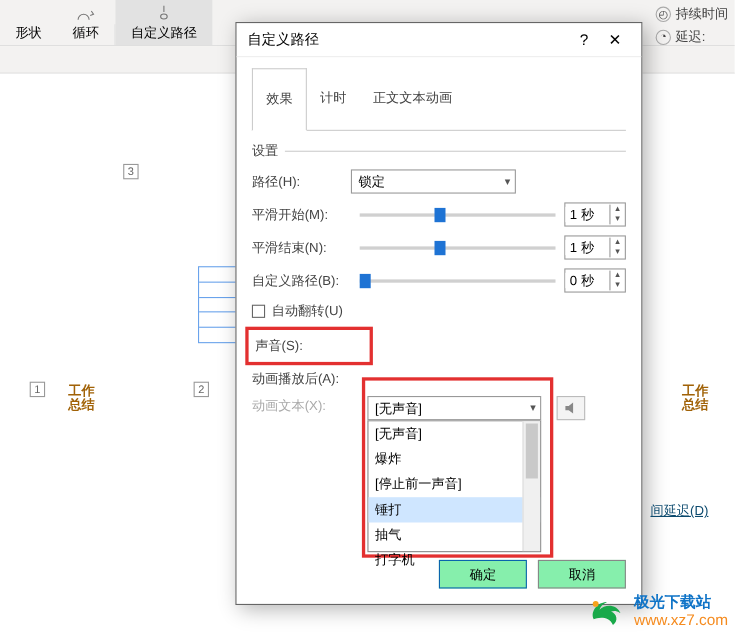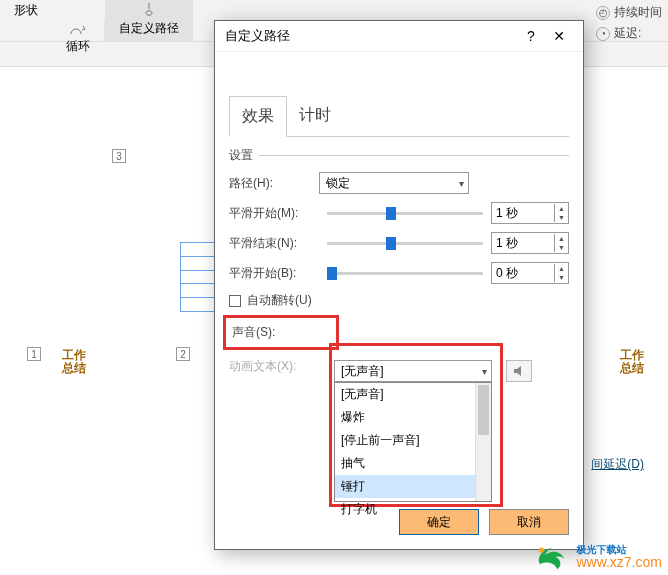--- a/index.html
+++ b/index.html
@@ -17,20 +17,21 @@
     width: 100%;
     height: 42px;
     background: #f3f2f1;
     display: flex;
     border-bottom: 1px solid #ddd;
   }
   .ribbon-item {
     display: flex;
     flex-direction: column;
     align-items: center;
+    justify-content: flex-end;
     padding: 2px 14px;
   }
   .ribbon-loop { border-right: 1px solid #e2e2e2; margin-top: 22px; }
   .ribbon-custom { background: #e2e2e2; }
   .ribbon-icon { width: 20px; height: 18px; display:flex; align-items:center; justify-content:center;}
   .ribbon-right {
     margin-left: auto;
     display: flex;
     flex-direction: column;
     padding: 4px 6px;
@@ -63,38 +64,38 @@
     background:#fff; border:1px solid #666; box-shadow:4px 4px 18px rgba(0,0,0,0.3);
     display:flex; flex-direction:column;
   }
   .dlg-title {
     display:flex; align-items:center; padding:6px 10px; font-size:13px; border-bottom:1px solid #eee;
   }
   .dlg-title .spacer { flex:1; }
   .dlg-title .btn { width:28px; text-align:center; font-size:14px; cursor:pointer; }
   .dlg-body { flex:1; padding:10px 14px 8px; overflow:hidden; }
   .tabs { display:flex; border-bottom:1px solid #ccc; margin-bottom:10px;}
-  .tab { padding:9px 12px; font-size:16px; color:#444; cursor:pointer;margin-top:34px;}
+  .tab { padding:19px 12px; font-size:12px; color:#444; cursor:pointer;}
   .tab.active { border:1px solid #ccc; border-bottom:1px solid #fff; margin-bottom:-1px; background:#fff;}
   .group-line { display:flex; align-items:center; gap:6px; color:#444; margin-bottom:6px;}
   .group-line .gl-text { white-space:nowrap; }
   .group-line .gl-line { flex:1; height:1px; background:#ccc; }
   .row { display:flex; align-items:center; margin:8px 0; }
   .row-label { width:90px; color:#444;}
   .row-label.disabled { color:#aaa;}
   .combo {
     display:flex; align-items:center; justify-content:space-between;
     border:1px solid #999; height:22px; padding:0 4px 0 6px; background:#fff;
   }
   .combo .arrow { font-size:10px; color:#555;}
   .slider { flex:1; display:flex; align-items:center; padding:0 8px;}
   .slider-track { flex:1; height:3px; background:#d0d0d0; position:relative;}
   .slider-thumb { position:absolute; top:-5px; width:10px; height:13px; background:#1e73d4;}
   .spin {
-    display:flex; align-items:center; border:1px solid #999; height:22px;gap:22px;
+    display:flex; align-items:center; border:1px solid #999; height:22px;
   }
   .spin input { border:none; width:40px; font-size:12px; padding:0 4px; outline:none;}
   .spin .btns { display:flex; flex-direction:column; border-left:1px solid #999;}
   .spin .btns span { font-size:7px; line-height:9px; padding:0 3px; cursor:pointer; color:#555;}
   .chk { display:flex; align-items:center; gap:6px; margin:6px 0 6px 0px; color:#444;}
   .chk .box { width:12px; height:12px; border:1px solid #666;}
   .red-box { border:3px solid #e33030; padding:6px 6px 6px 6px; }
   .sound-section { margin-top:4px; }
   .dropdown-list {
     position:absolute; left:334px; top:382px; width:158px; height:120px;
@@ -104,27 +105,27 @@
   .dropdown-list .scroll .handle { position:absolute; top:2px; left:2px; right:2px; height:50px; background:#c9c9c9;}
   .dd-item { padding:3px 6px; cursor:pointer; }
   .dd-item.hl { background:#cfe6ff; }
   .red-wrap-dd { position:absolute; left:329px; top:343px; width:174px; height:164px; border:3px solid #e33030; z-index:49;}
   .speaker-btn { width:26px; height:22px; border:1px solid #bbb; margin-left:6px; display:flex; align-items:center; justify-content:center; background:#f4f4f4;}
   .link-delay { color:#0c4a6e; text-decoration:underline; font-size:12px; position:absolute; right:24px; top:456px;}
   .dlg-buttons {
     display:flex; justify-content:flex-end; gap:10px; padding:10px 14px 14px; border-top:0;
   }
   .dlg-buttons button {
-    width:80px; height:26px; border:1px solid #888; background:#fdba74; font-size:12px; cursor:pointer;
+    width:80px; height:26px; border:1px solid #888; background:#86efac; font-size:12px; cursor:pointer;
   }
   .dlg-buttons button.primary { border:1.5px solid #0a64ad; }
   .watermark { position:absolute; right:6px; bottom:4px; display:flex; align-items:center; gap:6px; }
   .watermark .logo { width:36px; height:28px; }
   .watermark .wt { display:flex; flex-direction:column; line-height:1.1;}
-  .watermark .wt .cn { font-size:10px; color:#1074c7; font-weight:bold;}
+  .watermark .wt .cn { font-size:14px; color:#1074c7; font-weight:bold;}
   .watermark .wt .url { font-size:14px; color:#f58b1f;}
 </style>
 </head>
 <body>
 
 <div class="ribbon">
   <div class="ribbon-item">
     <span>形状</span>
   </div>
   <div class="ribbon-item ribbon-loop">
@@ -181,20 +182,21 @@
   <div class="dlg-title">
     <span>自定义路径</span>
     <span class="spacer"></span>
     <span class="btn">?</span>
     <span class="btn">✕</span>
   </div>
   <div class="dlg-body">
     <div class="tabs">
       <div class="tab active">效果</div>
       <div class="tab">计时</div>
+      <div class="tab">正文文本动画</div>
     </div>
 
     <div class="group-line">
       <span class="gl-text">设置</span>
       <span class="gl-line"></span>
     </div>
 
     <div class="row">
       <span class="row-label">路径(H):</span>
       <div class="combo" style="width:150px;">
@@ -229,21 +231,21 @@
       <div class="spin">
         <input value="1 秒" style="">
         <div class="btns">
             <span>▲</span>
             <span>▼</span>
           </div>
       </div>
     </div>
 
     <div class="row">
-      <span class="row-label">平滑开始(B):</span>
+      <span class="row-label">自定义路径(B):</span>
       <div class="slider">
         <div class="slider-track">
             <div class="slider-thumb" style="left:0%;"></div>
           </div>
       </div>
       <div class="spin">
         <input value="0 秒" style="">
         <div class="btns">
             <span>▲</span>
             <span>▼</span>
@@ -256,20 +258,23 @@
       <span>自动翻转(U)</span>
     </div>
 
 
     <div class="sound-section red-box" style="position:relative; left:-6px; width:116px;">
       <div class="row" style="margin:0;text-align:center;">
         <span class="row-label" style="width:auto;">声音(S):</span>
       </div>
     </div>
 
+    <div class="row" style="margin-top:4px;">
+      <span class="row-label">动画播放后(A):</span>
+    </div>
     <div class="row">
       <span class="row-label disabled">动画文本(X):</span>
     </div>
 
   </div>
   <div class="dlg-buttons">
     <button class="primary">确定</button>
     <button>取消</button>
   </div>
 </div>
@@ -283,22 +288,22 @@
 <div class="speaker-btn" style="position:absolute; left:500px; top:360px; z-index:51;">
   <svg width="14" height="14">
       <path d="M2 5h3l4-3v10l-4-3H2z" fill="#888"></path>
     </svg>
 </div>
 
 <div class="dropdown-list">
   <div class="dd-item">[无声音]</div>
   <div class="dd-item">爆炸</div>
   <div class="dd-item">[停止前一声音]</div>
+  <div class="dd-item hl">锤打</div>
   <div class="dd-item">抽气</div>
-  <div class="dd-item hl">锤打</div>
   <div class="dd-item">打字机</div>
   <div class="scroll">
       <div class="handle"></div>
     </div>
 </div>
 
 <span class="link-delay">间延迟(D)</span>
 
 <div class="watermark">
   <svg class="logo" viewBox="0 0 40 32">

